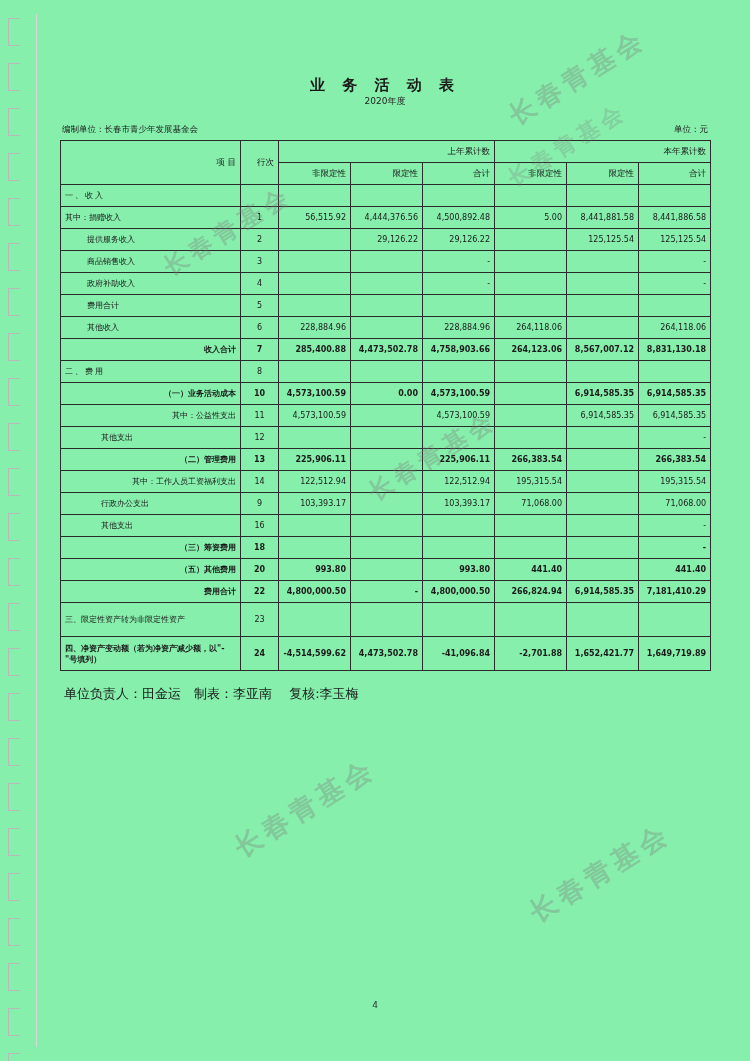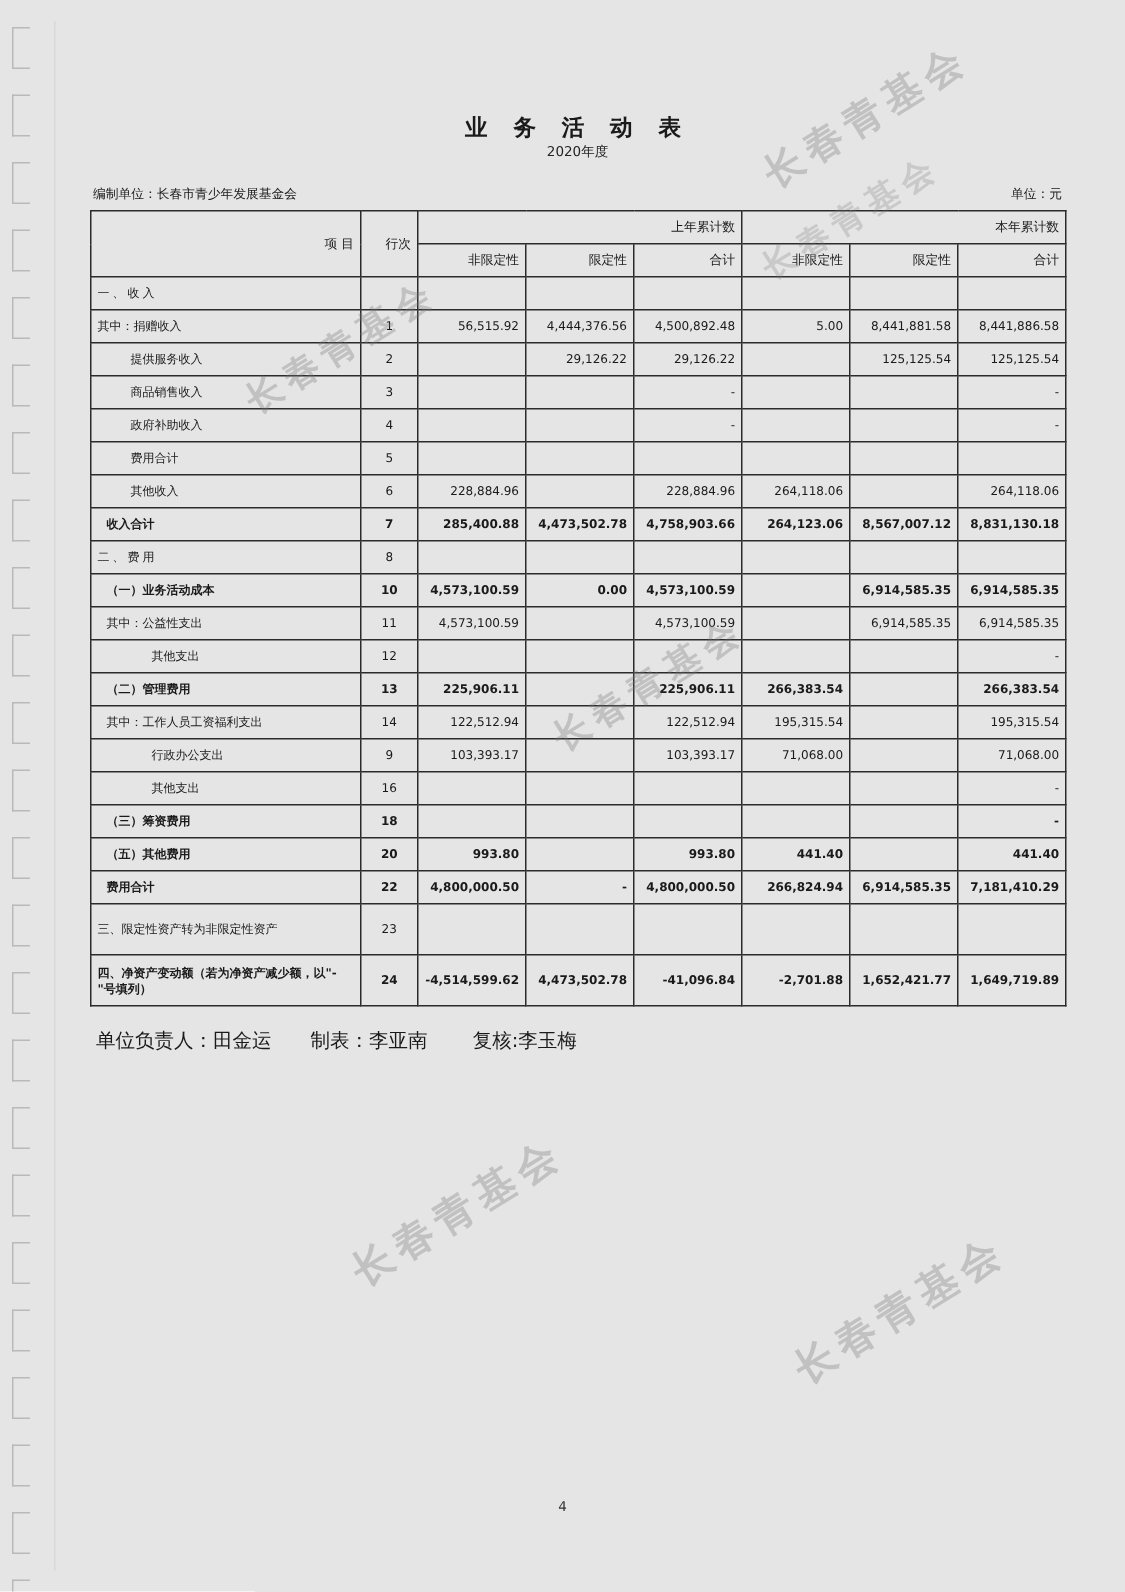--- a/index.html
+++ b/index.html
@@ -13,21 +13,21 @@
     position: relative;
     font-family: "DejaVu Sans", "Liberation Sans", sans-serif;
     color: #1a1a1a;
     overflow: hidden;
   }
   .page {
     position: absolute;
     left: 0; top: 0;
     width: 750px;
     height: 1061px;
-    background: #e5e5e5;
+    background: #86efac;
   }
   
   .binding {
     position: absolute;
     left: 8px;
     top: 18px;
     width: 16px;
     height: 1025px;
   }
   .binding span {
@@ -80,33 +80,33 @@
   }
   table.main th {
     font-weight: normal;
     text-align: right;
     font-size: 8.5px;
   }
   .c-item { text-align: left; }
   .c-num  { text-align: center; width: 38px; }
   .c-val  { text-align: right; }
   .grp-head { letter-spacing: 2px; font-family: Liberation Serif, serif; }
-  .indent1 { padding-left: 10px !important; }
+  .indent1 { padding-left: 10px !important; text-align: right; }
   .indent2 { padding-left: 26px !important; }
   .indent3 { padding-left: 40px !important; }
   .bold { font-weight: bold; }
   .tall { height: 34px; }
   .footrow {
     display: flex;
     justify-content: flex-start;
     font-size: 13px;
     margin-top: 14px;
     padding: 0 4px;
   }
-  .footrow .right span { margin-left: 26px; }
+  .footrow .right span { margin-left: 13px; }
   .pagenum {
     position: absolute;
     left: 0; right: 0;
     top: 1000px;
     text-align: center;
     font-size: 9px;
     color: #333;
   }
   
   .wm {

